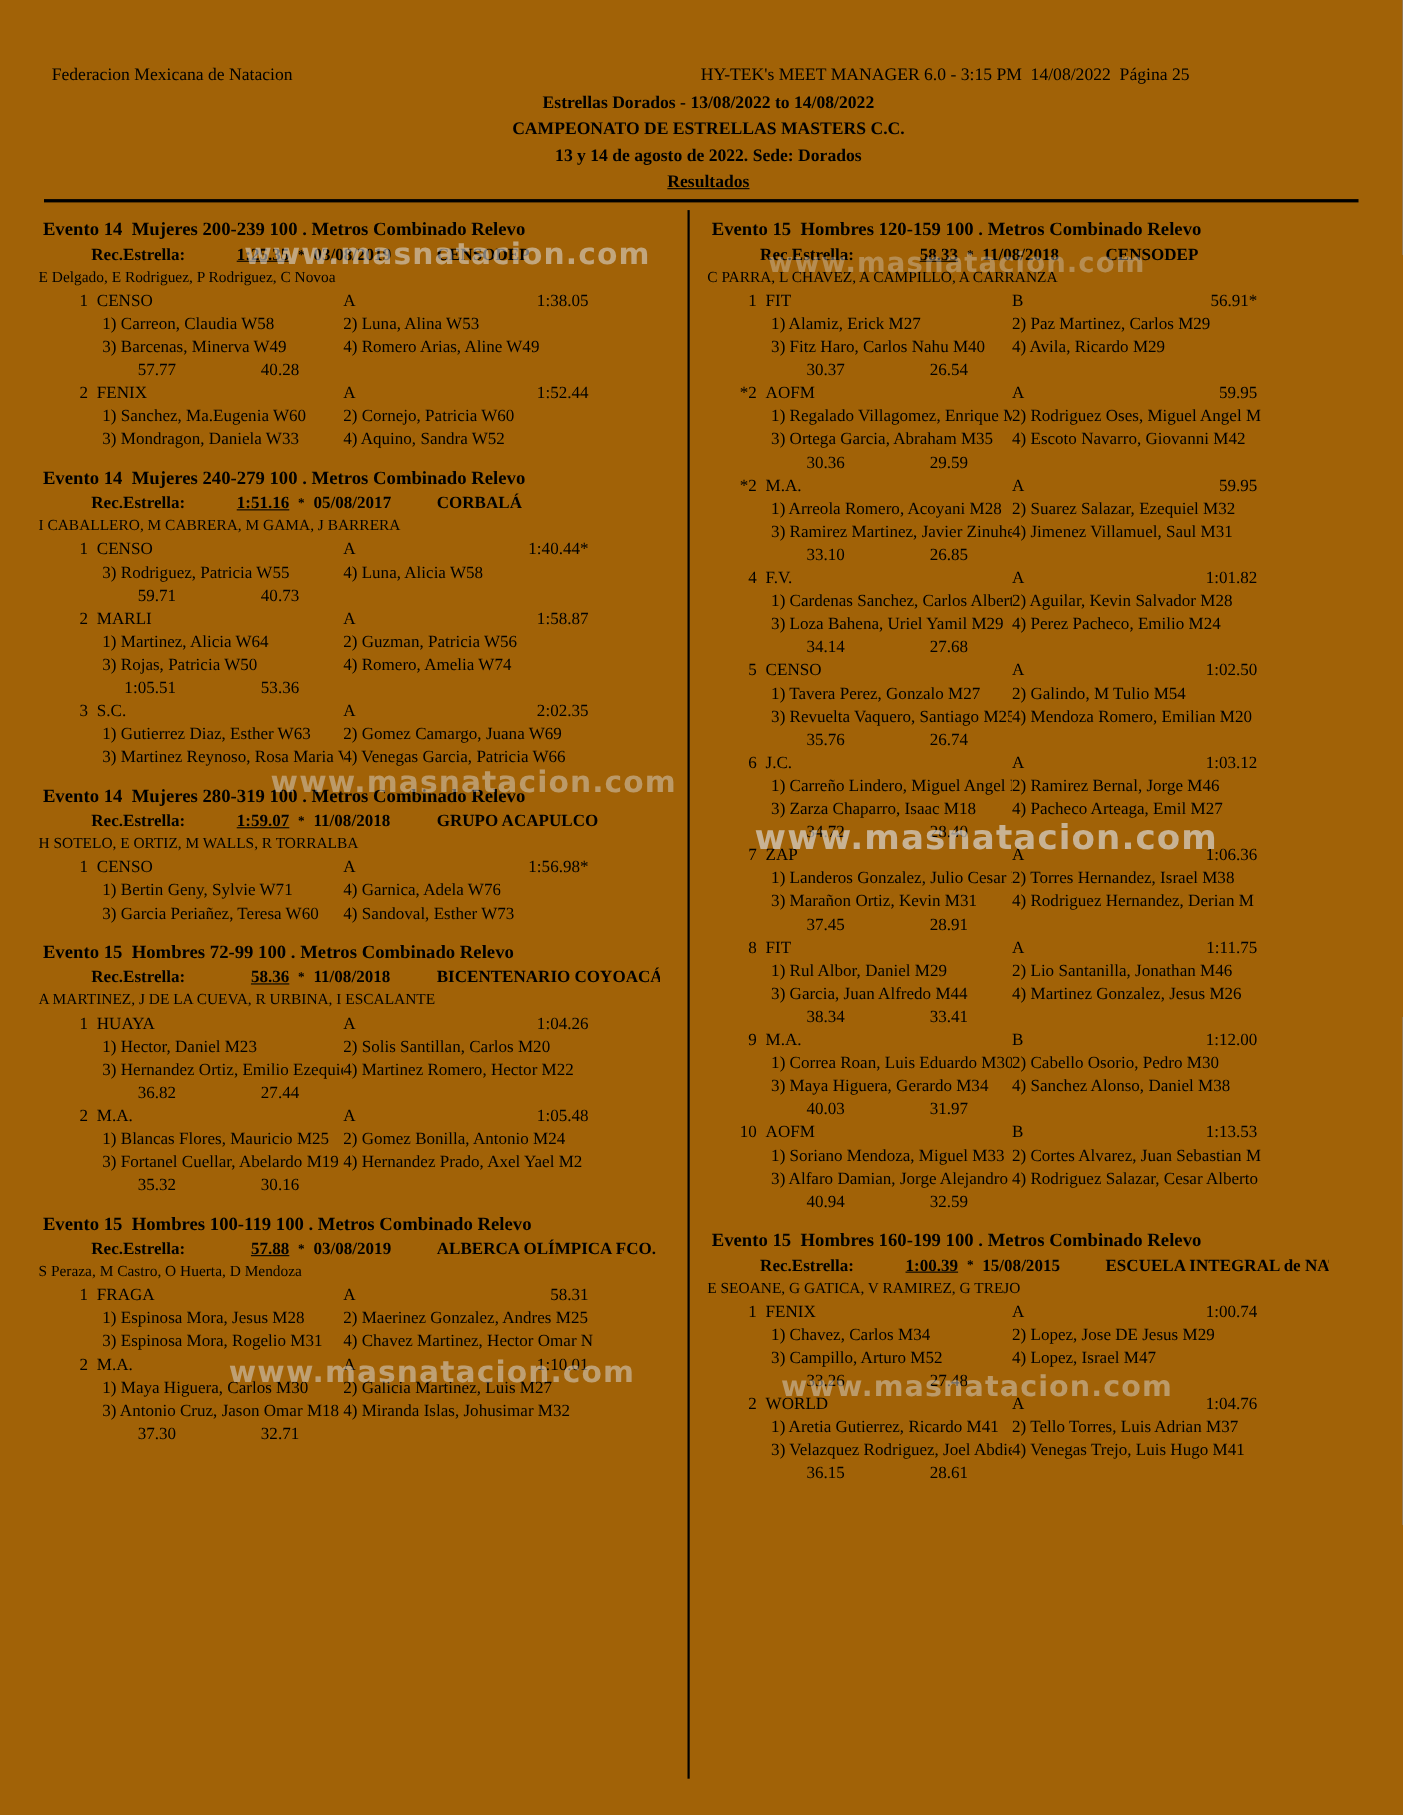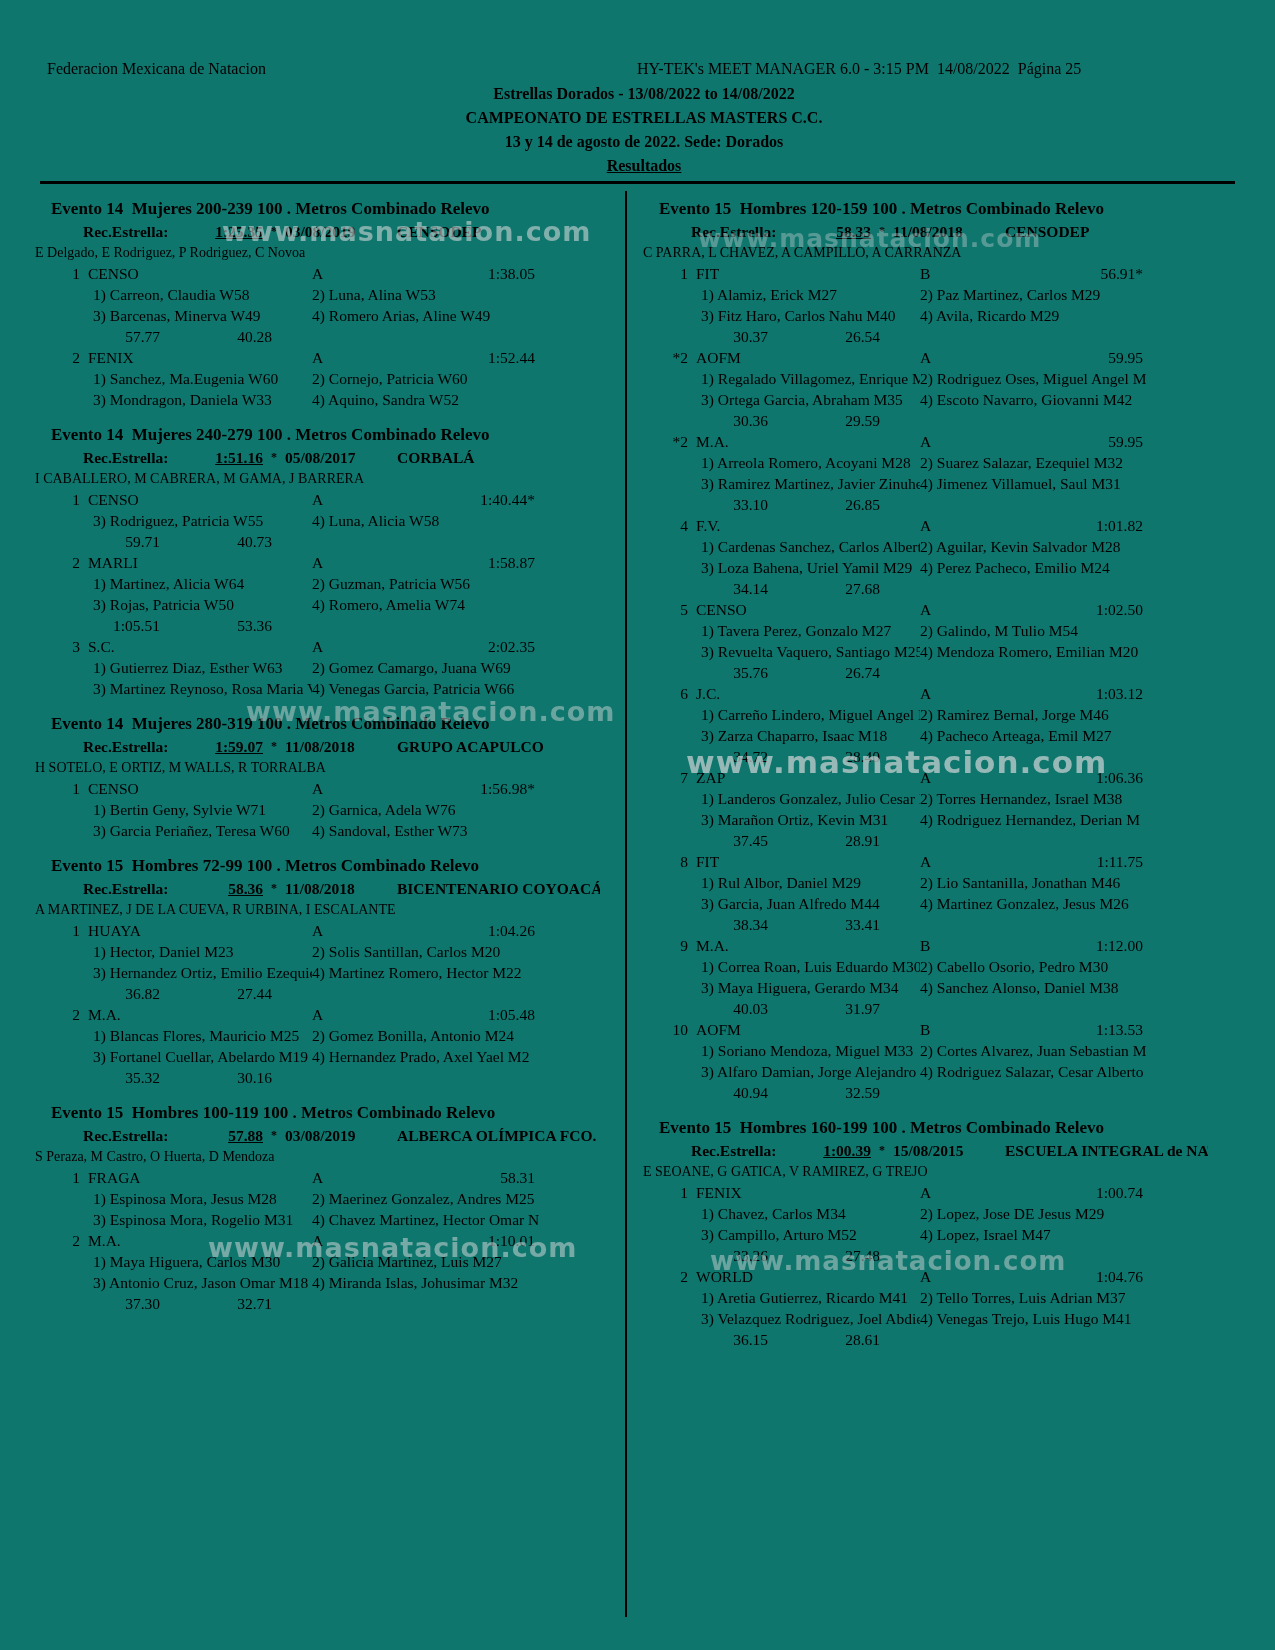--- a/index.html
+++ b/index.html
@@ -1,37 +1,37 @@
 <!DOCTYPE html>
 <html><head>
 <meta charset="utf-8">
 <style>
   html,body{margin:0;padding:0;background:#888;}
   .page{
     position:relative;
     width:1275px;height:1650px;
-    background:#0f766e;
+    background:#a16207;
     margin:0 auto;
     font-family:"Liberation Serif","DejaVu Serif",serif;
     color:#000;
     overflow:hidden;
   }
   
   .hdr-top{position:relative;height:24px;margin-top:58px;font-size:16px;line-height:22px;}
   .hdr-left{position:absolute;left:47px;white-space:nowrap;}
   .hdr-right{position:absolute;left:637px;white-space:nowrap;}
   .hdr-center{text-align:center;font-weight:bold;font-size:16px;line-height:24px;white-space:nowrap;margin-left:13px;}
   .underline{text-decoration:underline;}
   .rule{margin:3px 40px 0 40px;border-top:3px solid #000;height:0;}
   .divider{position:absolute;left:625px;top:191px;height:1426px;width:2px;background:#000;}
   
   .columns{display:flex;gap:43px;padding-left:35px;margin-top:0;}
   .col{width:565px;flex:none;}
   
-  .ev-title{font-size:17px;font-weight:bold;line-height:22px;margin:14px 0 1px 16px;white-space:nowrap;overflow:hidden;}
+  .ev-title{font-size:17px;font-weight:bold;line-height:22px;margin:14px 0 1px 4px;white-space:nowrap;overflow:hidden;}
   .rec-line{font-weight:bold;font-size:15.5px;line-height:21px;white-space:nowrap;overflow:hidden;}
   .rec-label{display:inline-block;margin-left:48px;width:118px;}
   .rec-time{display:inline-block;width:62px;text-align:right;text-decoration:underline;}
   .rec-flag{display:inline-block;width:22px;text-align:center;font-size:12px;vertical-align:top;}
   .rec-date{display:inline-block;width:100px;}
   .rec-team{margin-left:12px;}
   .holders{font-weight:normal;font-size:14px;line-height:21px;white-space:nowrap;overflow:hidden;}
   
   .res-row{position:relative;font-size:15.5px;line-height:21px;white-space:nowrap;}
   .rank{display:inline-block;width:45px;text-align:right;}
@@ -127,21 +127,21 @@
             <span class="sw2">4) Venegas Garcia, Patricia W66</span>
           </div>
         </section>
         <section class="event">
           <div class="ev-title">Evento 14&nbsp; Mujeres 280-319 100 . Metros Combinado Relevo</div>
           <div class="rec-line"><span class="rec-label">Rec.Estrella:</span><span class="rec-time">1:59.07</span><span class="rec-flag">*</span><span class="rec-date">11/08/2018</span><span class="rec-team">GRUPO ACAPULCO</span></div>
           <div class="holders">H SOTELO, E ORTIZ, M WALLS, R TORRALBA</div>
           <div class="res-row"><span class="rank">1</span><span class="team">CENSO</span><span class="squad">A</span><span class="time">1:56.98*</span></div>
           <div class="sw-row">
             <span class="sw1">1) Bertin Geny, Sylvie W71</span>
-            <span class="sw2">2) Garnica, Adela W76</span>
+            <span class="sw2">4) Garnica, Adela W76</span>
           </div>
           <div class="sw-row">
             <span class="sw1">3) Garcia Periañez, Teresa W60</span>
             <span class="sw2">4) Sandoval, Esther W73</span>
           </div>
         </section>
         <section class="event">
           <div class="ev-title">Evento 15&nbsp; Hombres 72-99 100 . Metros Combinado Relevo</div>
           <div class="rec-line"><span class="rec-label">Rec.Estrella:</span><span class="rec-time">58.36</span><span class="rec-flag">*</span><span class="rec-date">11/08/2018</span><span class="rec-team">BICENTENARIO COYOACÁN</span></div>
           <div class="holders">A MARTINEZ, J DE LA CUEVA, R URBINA, I ESCALANTE</div>

